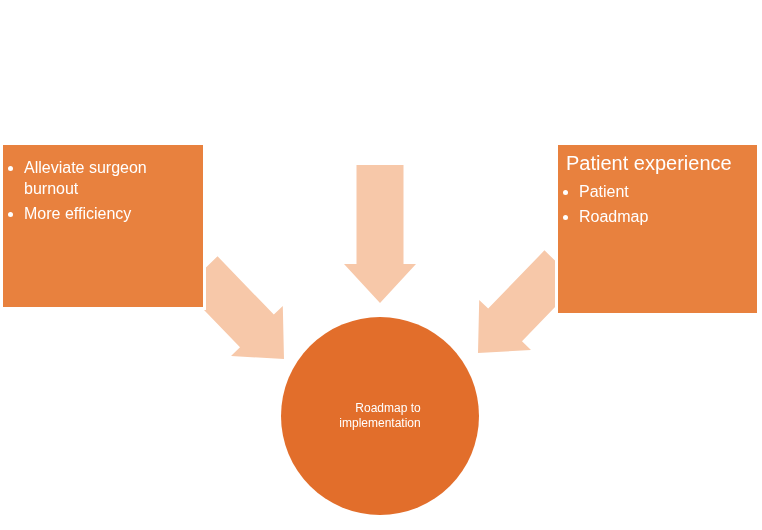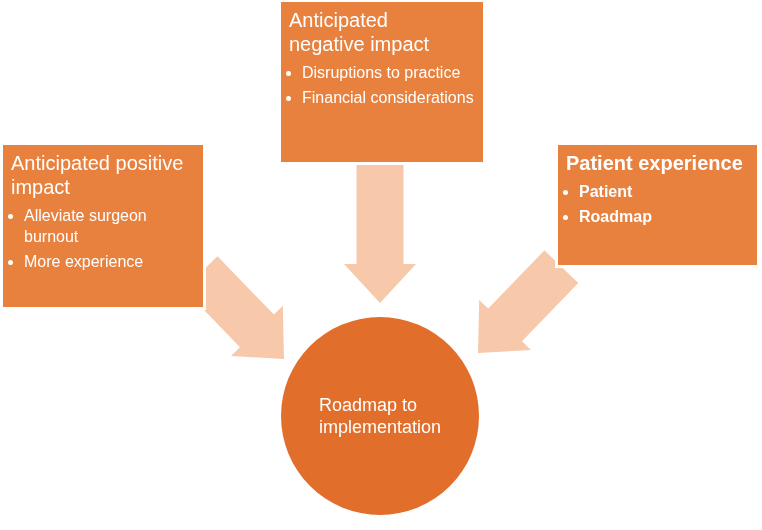--- a/index.html
+++ b/index.html
@@ -15,21 +15,21 @@
   .arrow-shape{fill:var(--arrow,#F7C8A9);}
   .box{
     position:absolute;z-index:2;
     background:var(--box,#E8813E);
     outline:3px solid #ffffff;
     box-sizing:border-box;
     padding:6px 6px 6px 6px;
   }
   .box-left{left:3px;top:145px;width:200px;height:162px;}
   .box-top{left:281px;top:2px;width:202px;height:160px;}
-  .box-right{left:558px;top:145px;width:199px;height:120px;font-weight:bold;}
+  .box-right{left:558px;top:145px;width:199px;height:168px;}
   .box-title{
     font-size:20px;line-height:1.2;
     white-space:pre-line;
     padding-left:2px;
   }
   .box-bullets{
     margin:7px 0 0 0;
     padding-left:15px;
     list-style:disc outside;
     font-size:16px;line-height:1.3;
@@ -37,54 +37,44 @@
   .box-bullets li{white-space:pre-line;}
   .box-bullets li + li{margin-top:4px;}
   .circle{
     position:absolute;z-index:2;
     left:281px;top:317px;width:198px;height:198px;
     border-radius:50%;
     background:var(--circle,#E26E2B);
     display:flex;align-items:center;justify-content:center;
   }
   .circle-label{
-    font-size:18px;line-height:1.25;
-    text-align:left;
+    font-size:12px;line-height:1.25;
+    text-align:right;
     white-space:pre-line;
   }
 </style>
 </head>
 <body>
 
 <div class="stage">
 
   <svg class="arrows" width="762" height="530" viewBox="0 0 762 530">
     <polygon class="arrow-shape" points="0,0 -36,-39 -23.5,-39 -23.5,-120 23.5,-120 23.5,-39 36,-39" transform="translate(284,359) rotate(-44)"></polygon>
     <polygon class="arrow-shape" points="0,0 -36,-39 -23.5,-39 -23.5,-138 23.5,-138 23.5,-39 36,-39" transform="translate(380,303)"></polygon>
     <polygon class="arrow-shape" points="0,0 -36,-39 -23.5,-39 -23.5,-120 23.5,-120 23.5,-39 36,-39" transform="translate(478,353) rotate(44)"></polygon>
   </svg>
 
   <div class="box box-left">
-    <div class="box-title">Anticipated positive
-impact</div>
     <ul class="box-bullets">
       <li>Alleviate surgeon
 burnout</li>
-      <li>More experience</li>
+      <li>More efficiency</li>
     </ul>
   </div>
 
-  <div class="box box-top">
-    <div class="box-title">Anticipated
-negative impact</div>
-    <ul class="box-bullets">
-      <li>Disruptions to practice</li>
-      <li>Financial considerations</li>
-    </ul>
-  </div>
 
   <div class="box box-right">
     <div class="box-title">Patient experience</div>
     <ul class="box-bullets">
       <li>Patient</li>
       <li>Roadmap</li>
     </ul>
   </div>
 
   <div class="circle">

